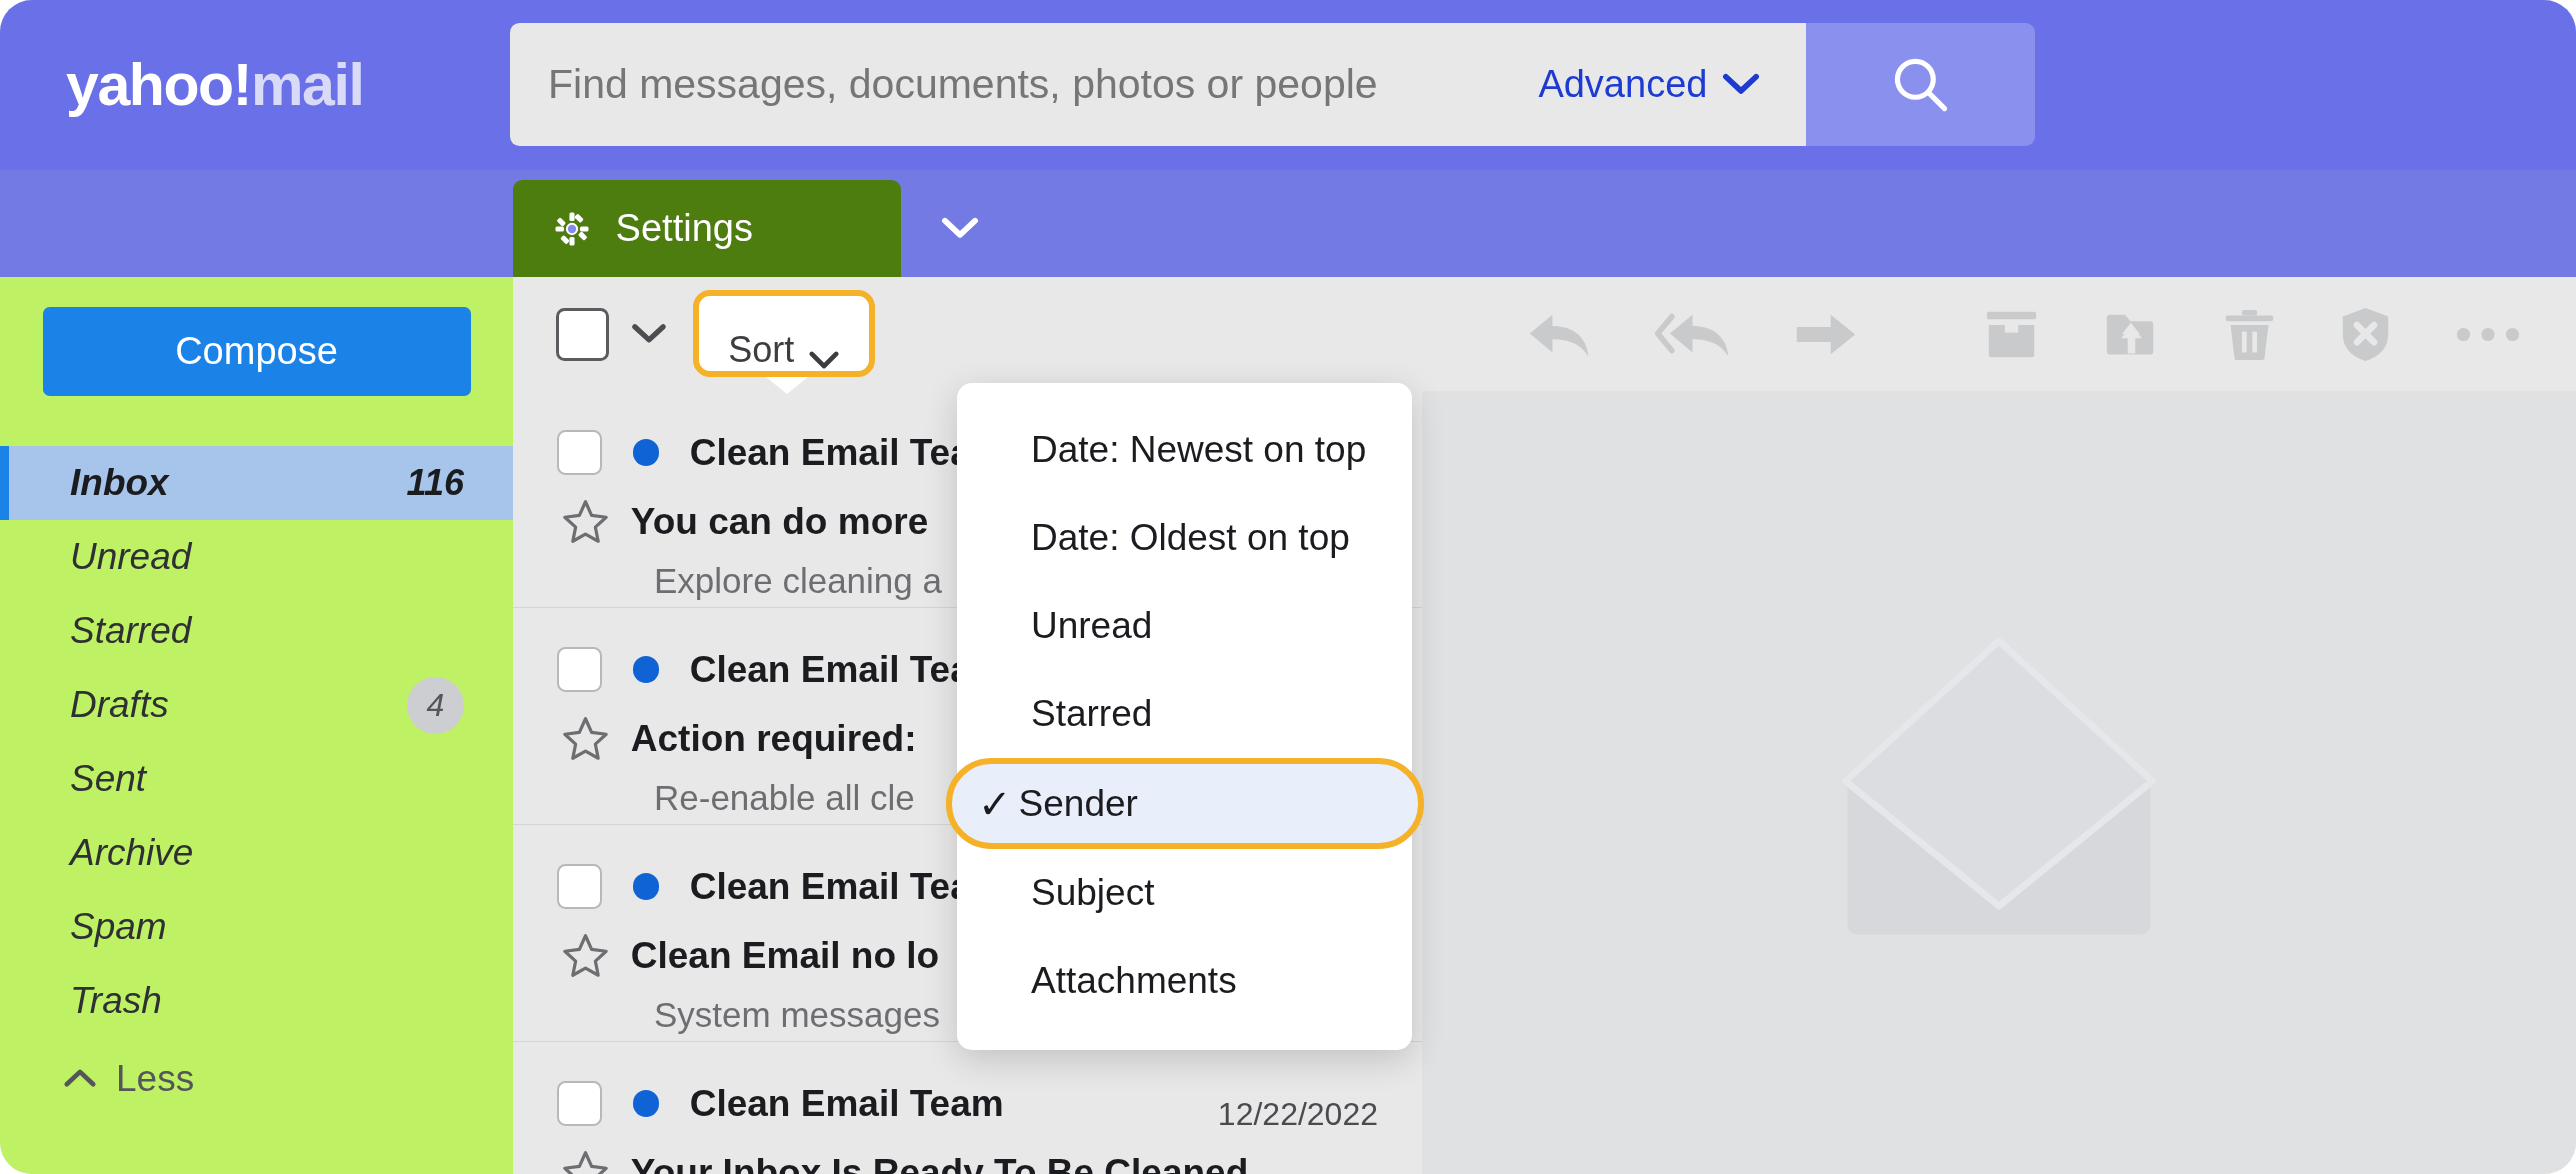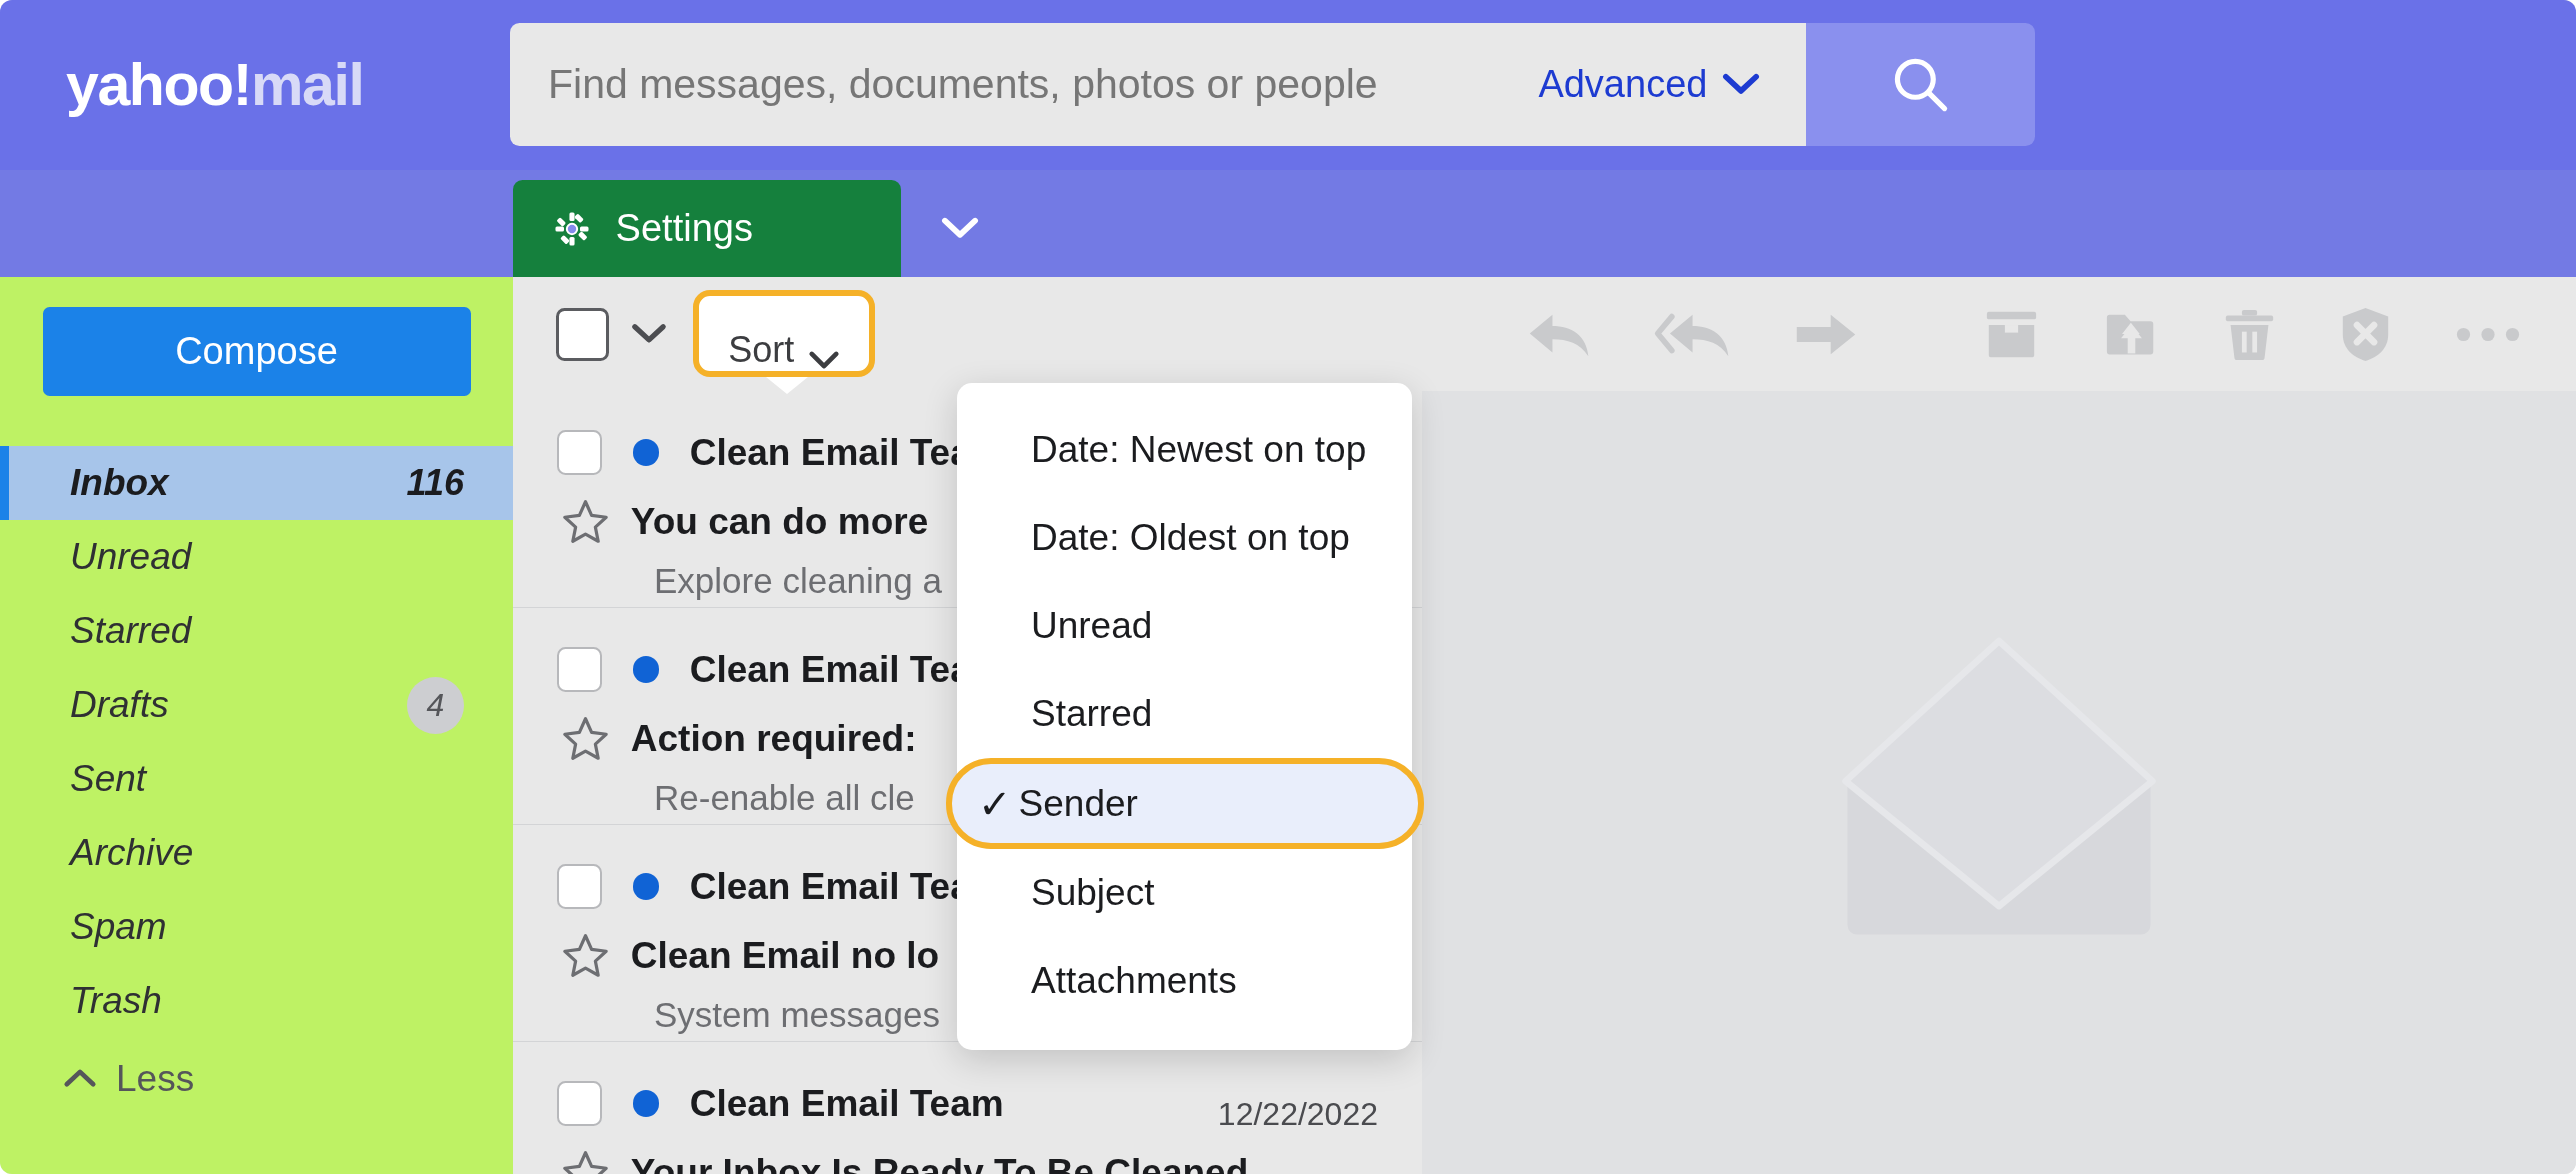--- a/index.html
+++ b/index.html
@@ -7,21 +7,21 @@
     width: 2576px; height: 1174px;
     background: #ffffff;
     font-family: "Liberation Sans", sans-serif;
     overflow: hidden;
   }
 
   #app {
     position: relative;
     width: 2576px; height: 1174px;
     background: #e0e1e3;
-    border-radius: 12px;
+    border-radius: 32px;
     overflow: hidden;
   }
 
   
   .header {
     position: absolute; left: 0; top: 0;
     width: 2576px; height: 170px;
     background: #6a71e8;
     display: flex; align-items: center;
   }
@@ -77,21 +77,21 @@
 
   
   .subbar {
     position: absolute; left: 0; top: 170px;
     width: 2576px; height: 107px;
     background: #737ae4;
   }
   .tab-settings {
     position: absolute; left: 513px; top: 180px;
     width: 388px; height: 97px;
-    background: #15803d;
+    background: #4d7c0f;
     border-radius: 9.5px 9.5px 0 0;
     display: flex; align-items: center;
     padding-left: 40px;
     gap: 24.6px;
   }
   .tab-settings .label {
     color: #ffffff; font-size: 38px;
   }
   .tab-chevron {
     position: absolute; left: 904px; top: 180px;

